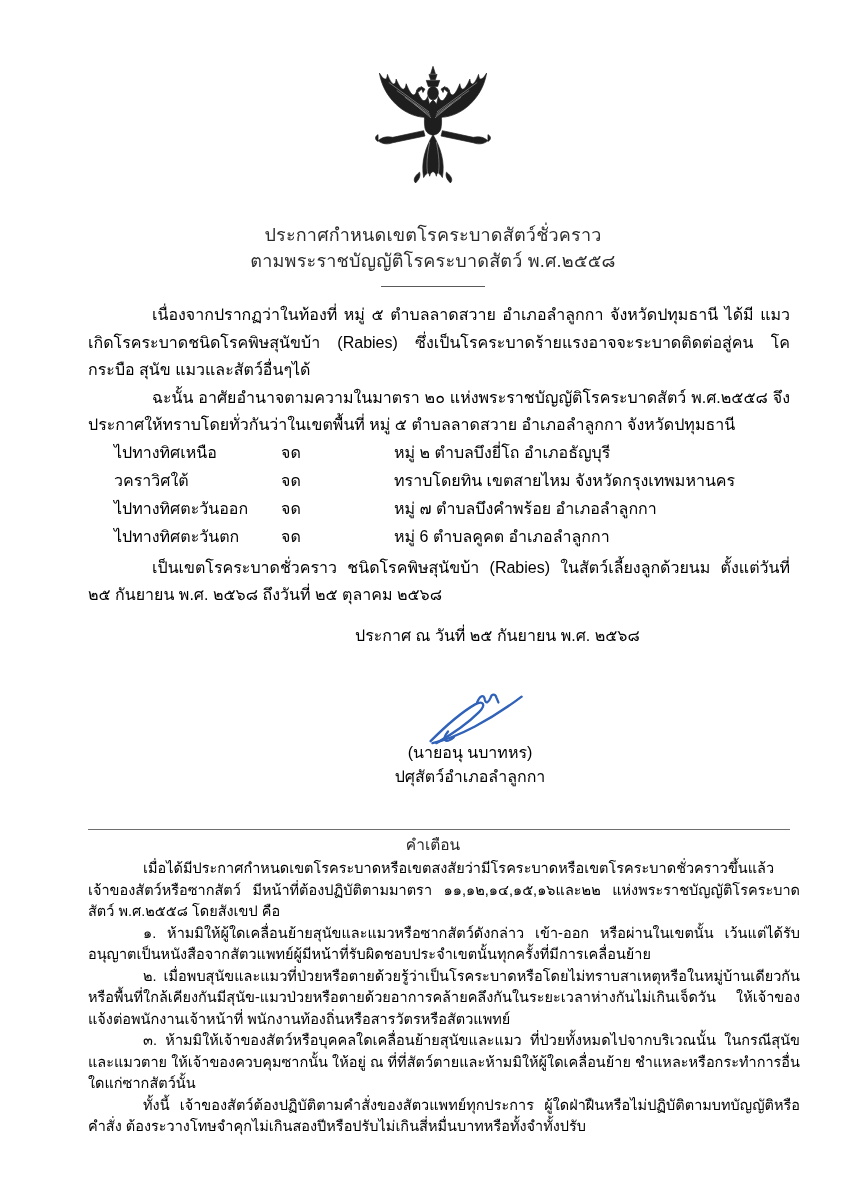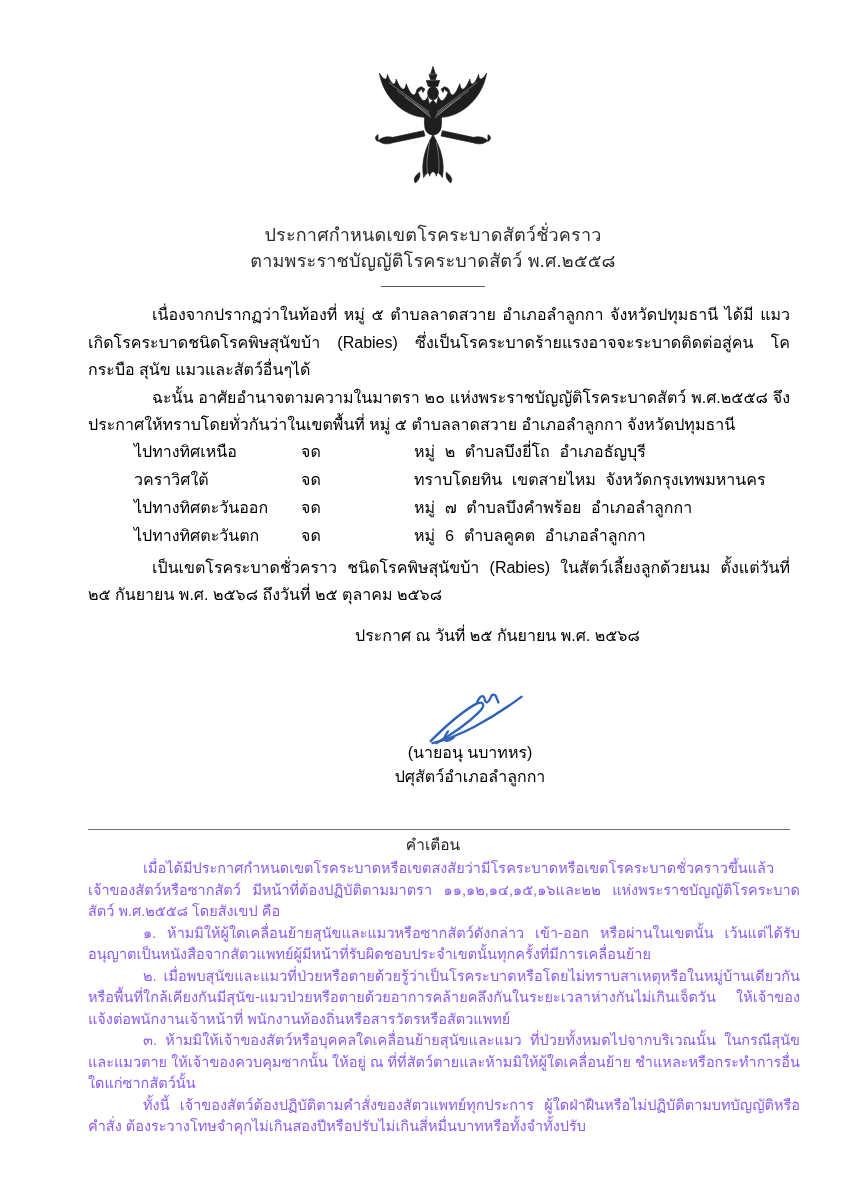--- a/index.html
+++ b/index.html
@@ -41,21 +41,21 @@
 
   
   .content {
     margin: 14px 76px 0 88px; 
     font-size: 16px;
     line-height: 27.5px;
     color: #000000;
   }
   .body-para { text-indent: 64px; text-align: justify; }
 
-  .boundaries { margin-left: 46px; font-family: Liberation Mono, monospace; }
+  .boundaries { margin-left: 26px; }
   .boundary-row {
     display: grid;
     grid-template-columns: 167px 113px 1fr;
     line-height: 28px;
   }
 
   .para-declare { margin-top: 3px; }
 
   .date-line { margin-top: 13px; padding-left: 267px; }
 
@@ -82,21 +82,21 @@
     margin-top: 4px;
     line-height: 22px;
   }
   .warning-heading span {
     text-underline-offset: 3px;
   }
   .warning-body {
     margin: 2px 66px 0 88px;
     font-size: 14.5px;
     line-height: 21.5px;
-    color: #8b5cf6;
+    color: #000000;
   }
   .warn-para { text-indent: 55px; text-align: justify; }
 </style>
 </head>
 <body>
 
 <div class="page">
 
   <div class="emblem-wrap">
     <svg width="134" height="136" viewBox="0 0 200 200">

